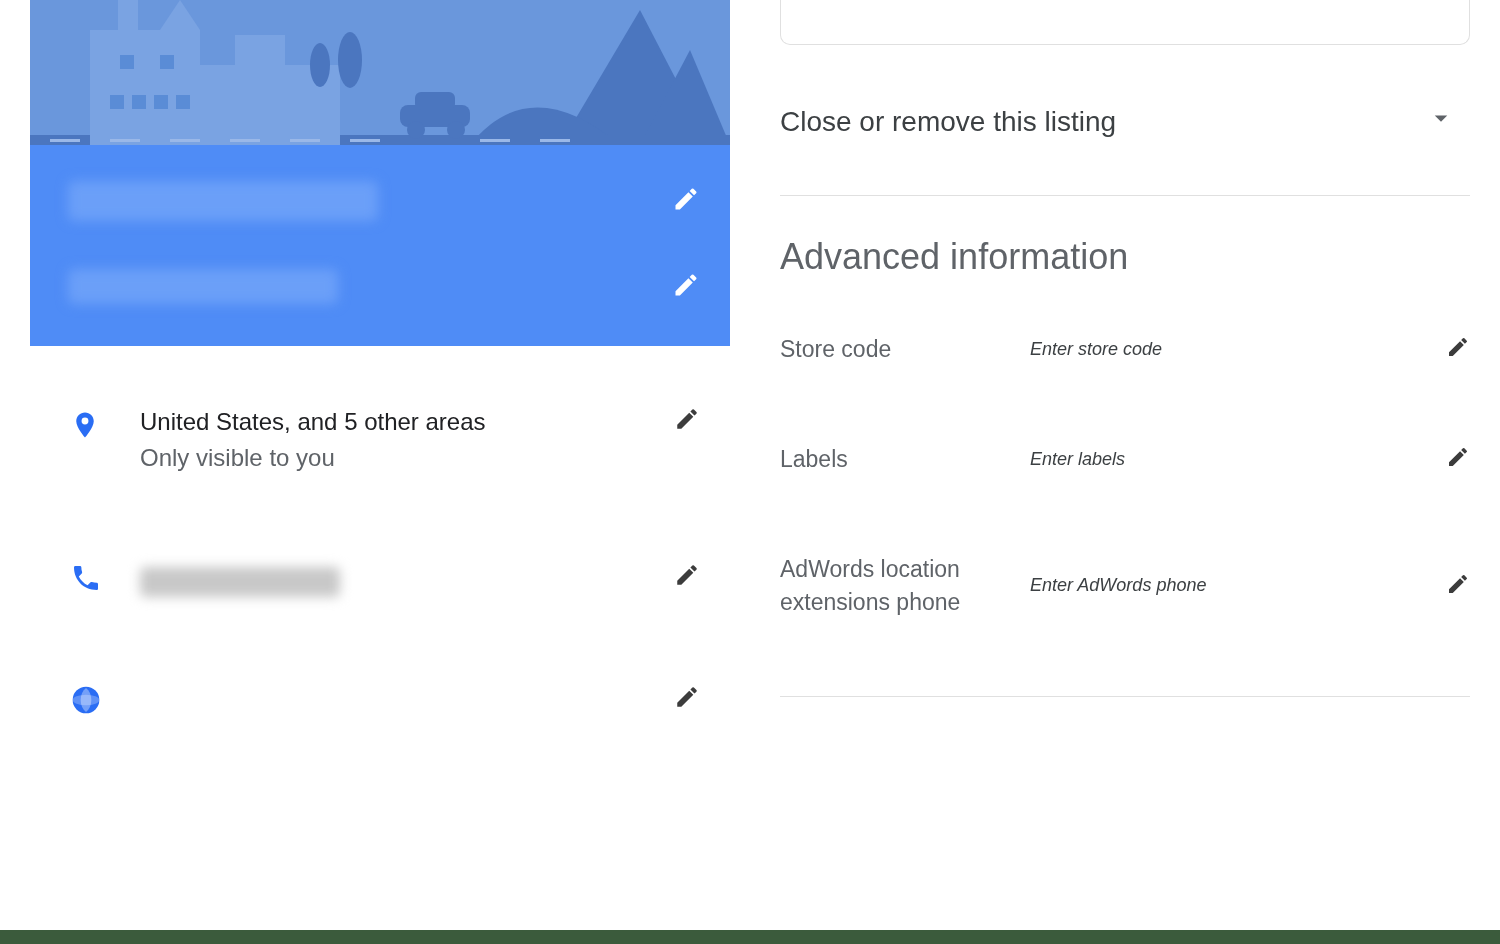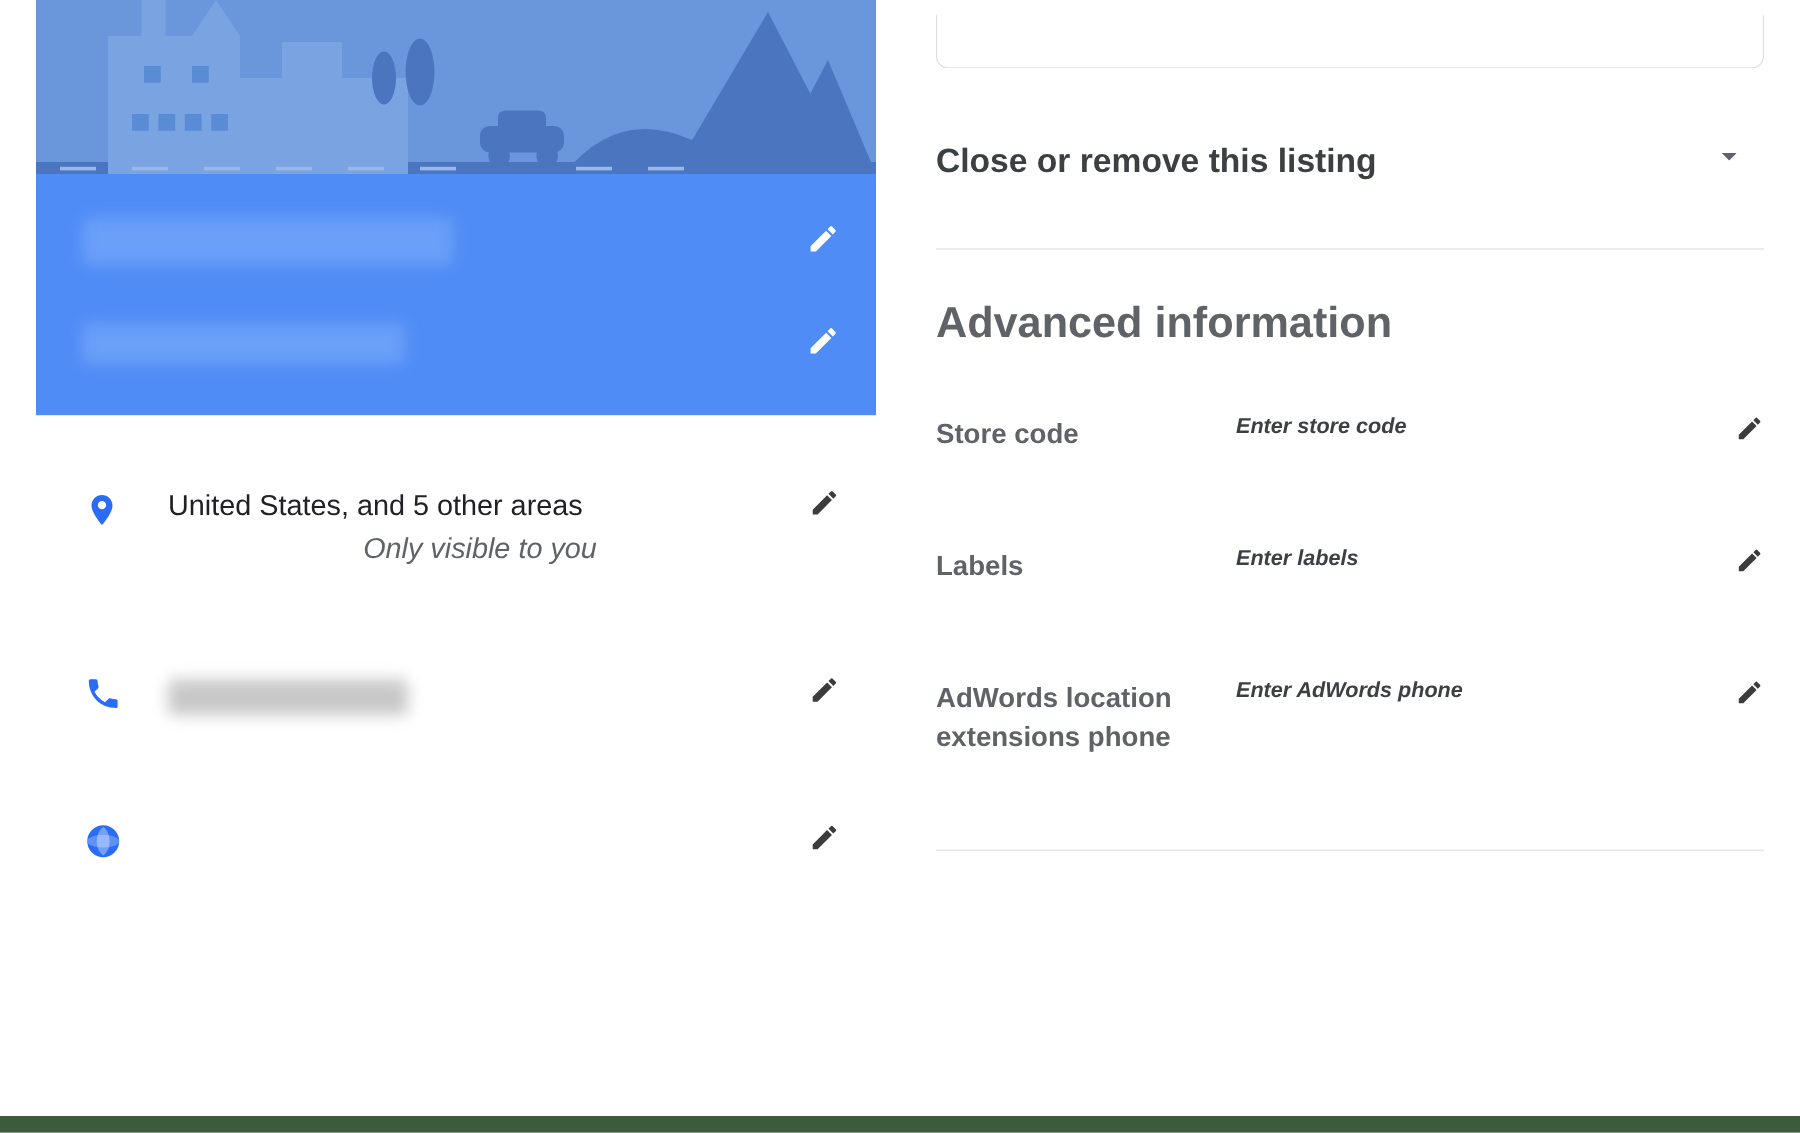--- a/index.html
+++ b/index.html
@@ -15,33 +15,33 @@
   .blur-strip { border-radius: 6px; background: #6b9ff8; filter: blur(6px); }
   .blur-a { width: 310px; height: 40px; }
   .blur-b { width: 270px; height: 35px; }
   .edit-white svg path { fill: #fff; }
   .edit-dark svg path { fill: #3c3c3c; }
   .info-list { padding: 30px 30px 0 40px; }
   .info-row { display: flex; align-items: flex-start; padding: 28px 0; }
   .info-row + .info-row { margin-top: 28px; }
   .icon-col { width: 70px; display: flex; justify-content: flex-start; padding-top: 2px; }
   .content-col { flex: 1; font-size: 24px; line-height: 1.5; color: #202124; }
-  .content-col .italic { font-style: italic; color: #5f6368; text-align: center; }
+  .content-col .italic { color: #5f6368; }
   .content-col .add-italic { font-style: italic; color: #3c4043; }
   .content-col .label { font-weight: 500; color: #202124; }
   .edit-col { width: 40px; display: flex; justify-content: flex-end; padding-top: 2px; }
   .blur-inline { display: inline-block; vertical-align: middle; border-radius: 5px; filter: blur(6px); background: #c8c8c8; }
   .blur-phone { width: 200px; height: 30px; margin-top: 4px; }
   .blur-url { width: 280px; height: 24px; }
-  .right-panel { flex: 1; padding-top: 12px; font-weight: bold; }
+  .right-panel { flex: 1; padding-top: 0; }
   .top-card-edge { height: 45px; border: 1px solid #e0e0e0; border-top: none; border-radius: 0 0 10px 10px; margin-bottom: 40px; }
   .close-row { display: flex; align-items: center; justify-content: space-between; padding: 18px 14px 55px 0; font-size: 28px; color: #3c4043; cursor: pointer; }
   .divider { height: 1px; background: #e0e0e0; margin: 0 0 40px 0; }
   .adv-title { font-size: 36px; color: #5f6368; margin-bottom: 55px; }
-  .adv-row { display: flex; align-items: flex-start; margin-bottom: 78px; }
+  .adv-row { display: flex; align-items: center; margin-bottom: 78px; }
   .adv-label { width: 250px; font-size: 23px; color: #5f6368; line-height: 1.4; }
   .adv-value { flex: 1; font-size: 18px; font-style: italic; color: #3c4043; }
   .adv-edit { width: 36px; display: flex; justify-content: flex-end; }
   .bottom-bar { height: 14px; background: #3b5b3c; }
   .chevron svg path { fill: #5f6368; }
   .url-line { font-size: 23px; color: #3c4043; margin-top: 4px; }
 </style>
 </head>
 <body>
 

